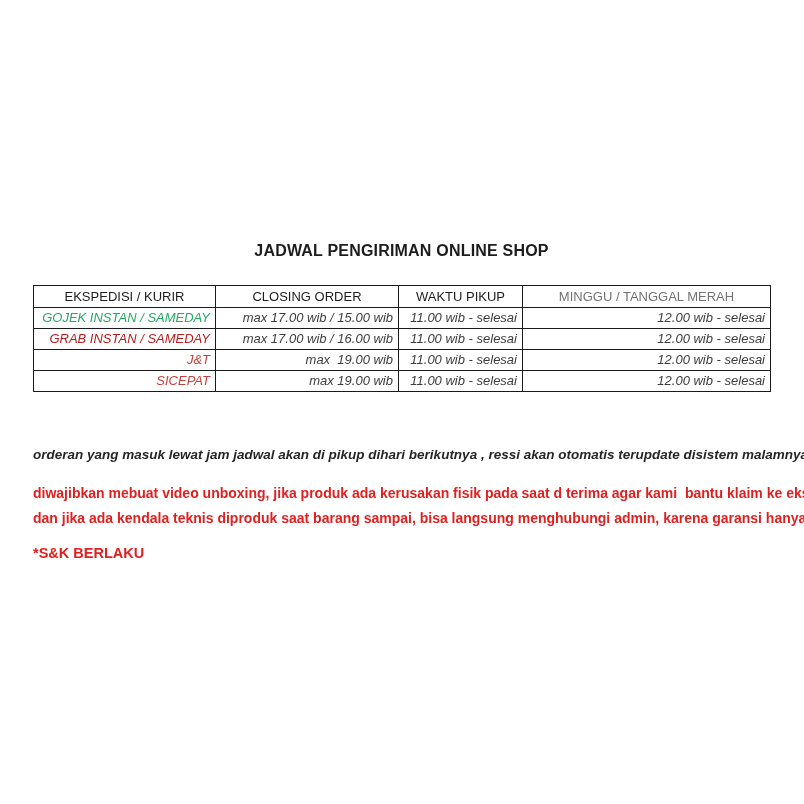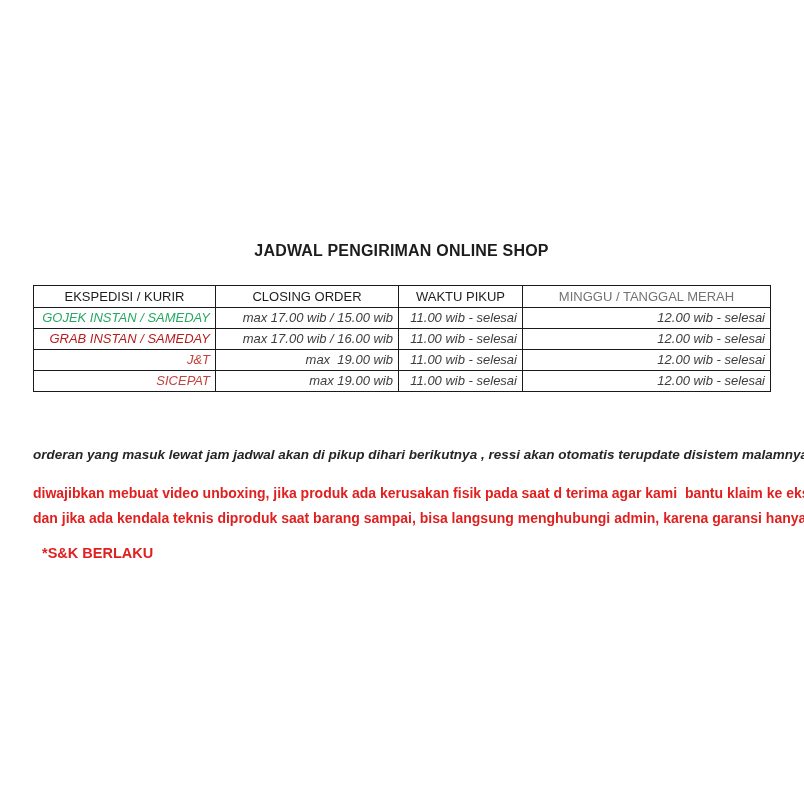--- a/index.html
+++ b/index.html
@@ -77,21 +77,21 @@
     width: 760px;
     font-size: 14px;
     font-weight: bold;
     color: #e01f1f;
     line-height: 25px;
   }
   .note-red .line { white-space: pre; }
   .note-terms {
     position: absolute;
     top: 545px;
-    left: 42px;
+    left: 33px;
     font-size: 14.5px;
     font-weight: bold;
     color: #e01f1f;
     white-space: nowrap;
   }
 </style>
 </head>
 <body>
 
 <div class="page">

